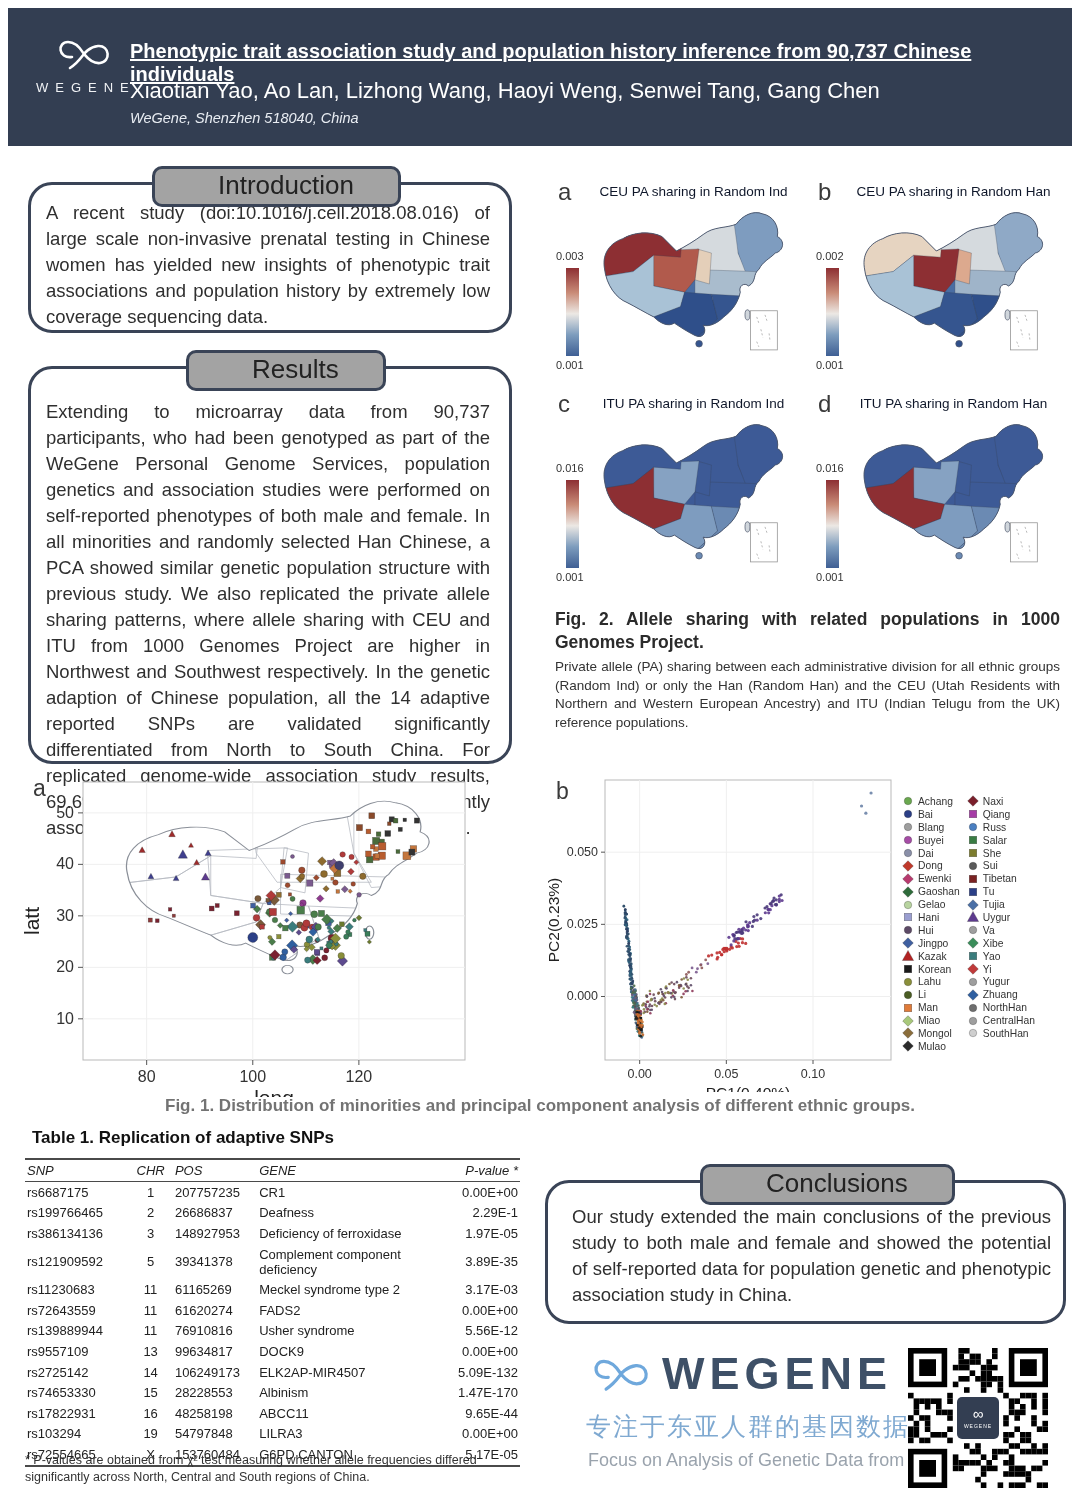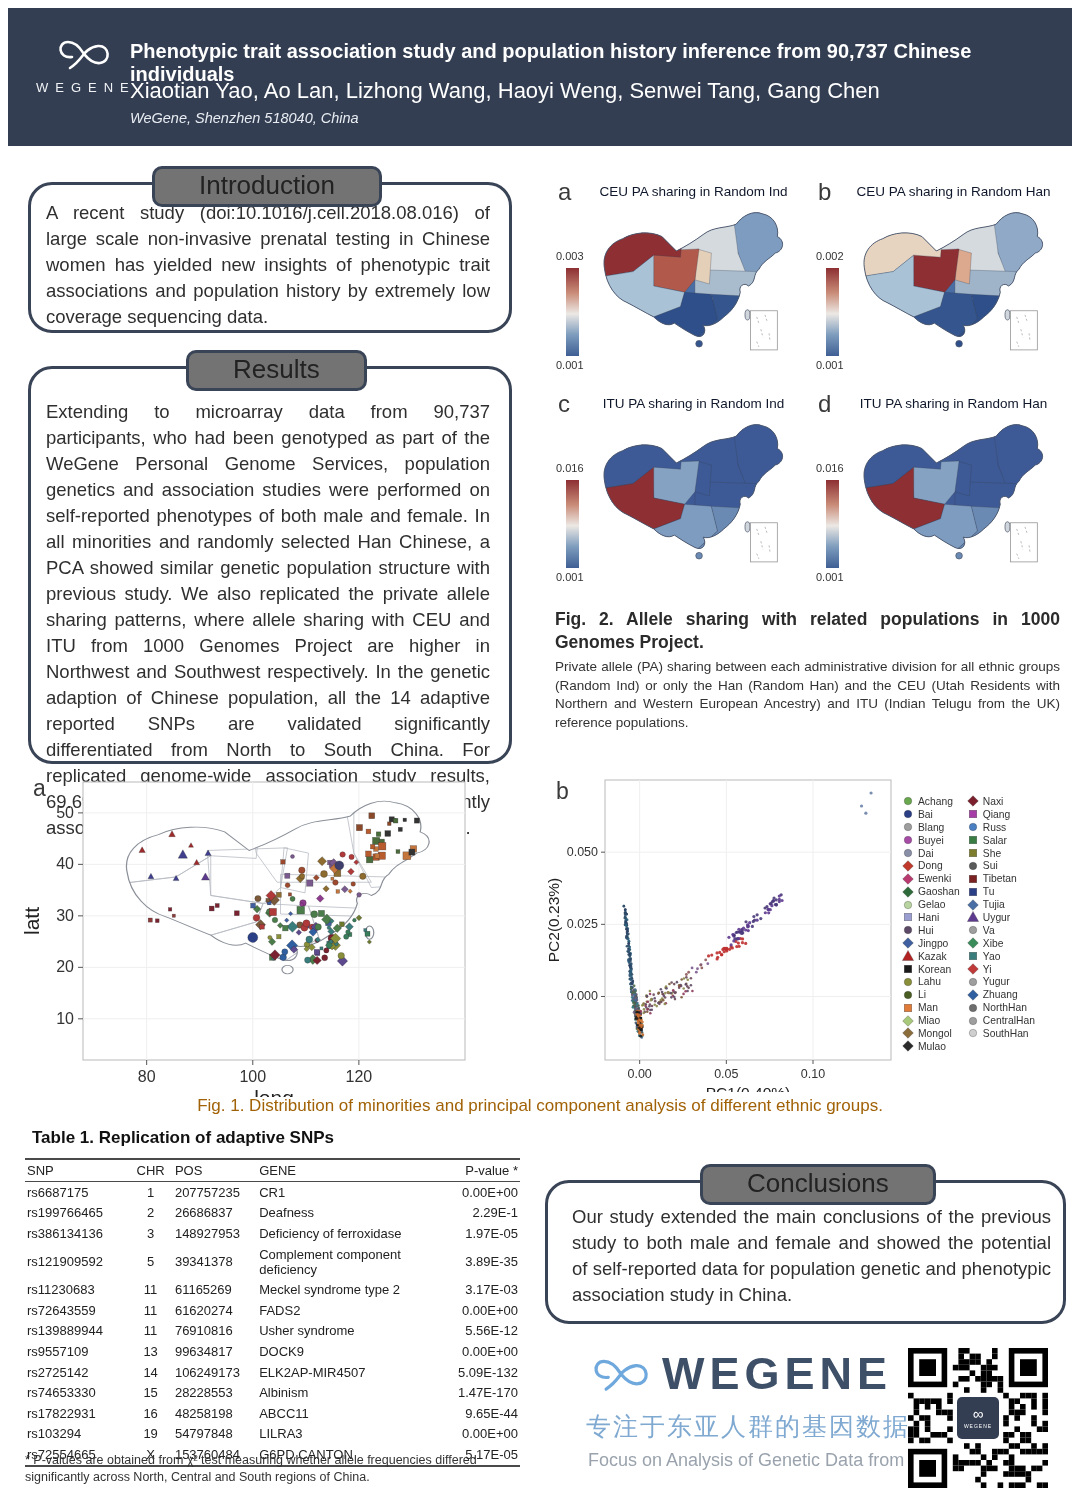--- a/index.html
+++ b/index.html
@@ -3,54 +3,54 @@
 <meta charset="utf-8">
 <style>
   html,body{margin:0;padding:0;background:#e8e8e8;}
   .page{position:relative;width:1080px;height:1498px;background:#ffffff;overflow:hidden;
         font-family:"Liberation Sans", sans-serif;color:#2b2b2b;}
   
   .header{position:absolute;left:8px;top:8px;width:1064px;height:138px;background:#333e52;color:#fff;}
   .logoBlock{position:absolute;left:28px;top:22px;width:96px;text-align:center;}
   .logoBlock svg{display:block;margin:0 auto;}
   .logoWord{margin-top:6px;font-size:13px;letter-spacing:7px;color:#f0f2f5;}
-  .hTitle{position:absolute;left:122px;top:32px;width:930px;font-size:20px;font-weight:bold;}
+  .hTitle{position:absolute;left:122px;top:32px;width:930px;font-size:20px;font-weight:bold;text-decoration:underline;}
   .hAuthors{position:absolute;left:122px;top:70px;width:930px;font-size:22px;}
   .hAffil{position:absolute;left:122px;top:102px;width:930px;font-size:14.5px;font-style:italic;color:#e9edf3;}
   
   .secBox{position:absolute;border:3px solid #3a4457;border-radius:24px;background:#fff;}
-  .secPill{position:absolute;background:#737373;border:3px solid #3a4457;border-radius:10px;
-           padding:1px 44px 3px 44px;font-size:26px;color:#222;z-index:3;white-space:nowrap;}
+  .secPill{position:absolute;background:#a3a3a3;border:3px solid #3a4457;border-radius:10px;
+           padding:1px 44px 3px 63px;font-size:26px;color:#222;z-index:3;white-space:nowrap;}
   .secText{position:absolute;font-size:18.5px;line-height:26px;text-align:justify;color:#2f2f2f;}
   
   .f2panel{position:absolute;width:255px;height:208px;}
   .f2letter{position:absolute;left:6px;top:2px;font-size:24px;color:#3a3a3a;}
   .f2title{position:absolute;left:34px;top:8px;width:215px;text-align:center;font-size:13.5px;color:#0f172a;}
   .cbar{position:absolute;left:14px;top:92px;width:13px;height:88px;
         background:linear-gradient(180deg,#8d2f33 0%,#c98b77 28%,#ece8e4 52%,#7d9cbd 76%,#3f5f94 100%);}
   .cbarTop{position:absolute;left:4px;top:74px;font-size:11px;color:#333;}
   .cbarBot{position:absolute;left:4px;top:183px;font-size:11px;color:#333;}
   .f2map{position:absolute;left:42px;top:30px;}
   .f2cap{position:absolute;left:555px;top:608px;width:505px;}
   .f2capTitle{font-size:17.5px;font-weight:bold;line-height:23px;text-align:justify;}
   .f2capBody{margin-top:4px;font-size:13.5px;line-height:18.5px;text-align:justify;color:#333;}
   
   .figLetter{position:absolute;font-size:23px;color:#3a3a3a;}
   .fig1cap{position:absolute;left:20px;top:1096px;width:1040px;text-align:center;
-           font-size:17px;font-weight:normal;color:#a16207;}
+           font-size:17px;font-weight:bold;color:#737373;}
   .legend{position:absolute;left:901px;top:795px;width:176px;display:flex;gap:6px;}
   .legCol{display:flex;flex-direction:column;}
   .legRow{display:flex;align-items:center;height:12.9px;}
   .legRow svg{flex:0 0 14px;}
   .legName{font-size:10.3px;color:#333;margin-left:3px;white-space:nowrap;}
   
   .tblTitle{position:absolute;left:32px;top:1128px;font-size:17px;font-weight:bold;color:#111;}
   table.snp{position:absolute;left:25px;top:1158px;width:495px;border-collapse:collapse;font-size:13px;color:#222;}
   table.snp th{font-weight:normal;text-align:left;border-top:2px solid #4a4a4a;border-bottom:1.5px solid #4a4a4a;
-               padding:3px 2px;}
+               padding:3px 2px;font-style:italic;}
   table.snp td{padding:2.8px 2px;}
   table.snp tr.last td{border-bottom:2px solid #4a4a4a;}
   .colCHR{text-align:center !important;}
   .colP{text-align:right !important;}
   .footnote{position:absolute;left:25px;top:1452px;width:495px;font-size:12.5px;line-height:16.5px;color:#333;}
   
   .footWordmark{position:absolute;left:662px;top:1348px;font-size:45px;font-weight:bold;color:#3e5067;letter-spacing:5px;}
   .footLogo{position:absolute;left:588px;top:1346px;color:#6fa8dc;}
   .footZh{position:absolute;left:586px;top:1410px;font-size:25px;color:#7fa9d1;letter-spacing:2px;}
   .footEn{position:absolute;left:588px;top:1450px;font-size:18px;color:#9aa3ad;}

